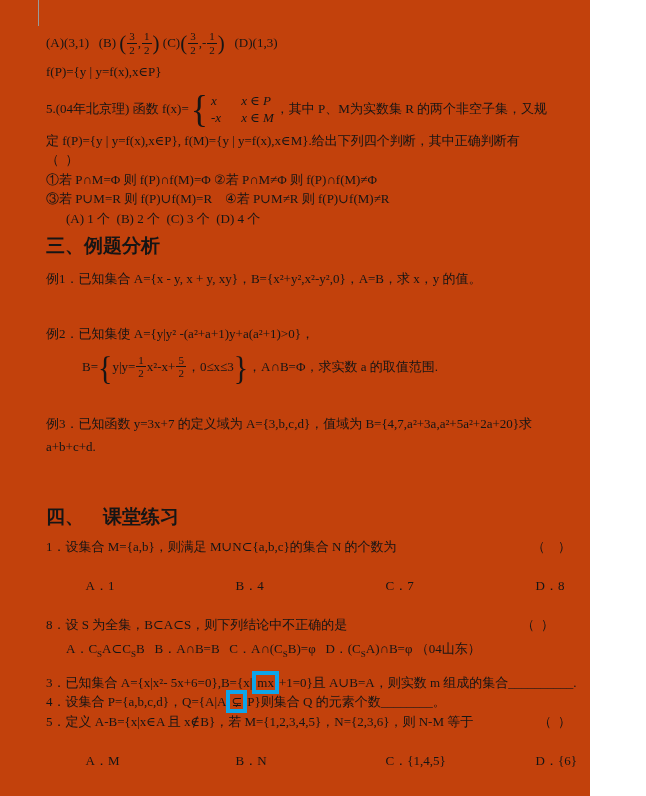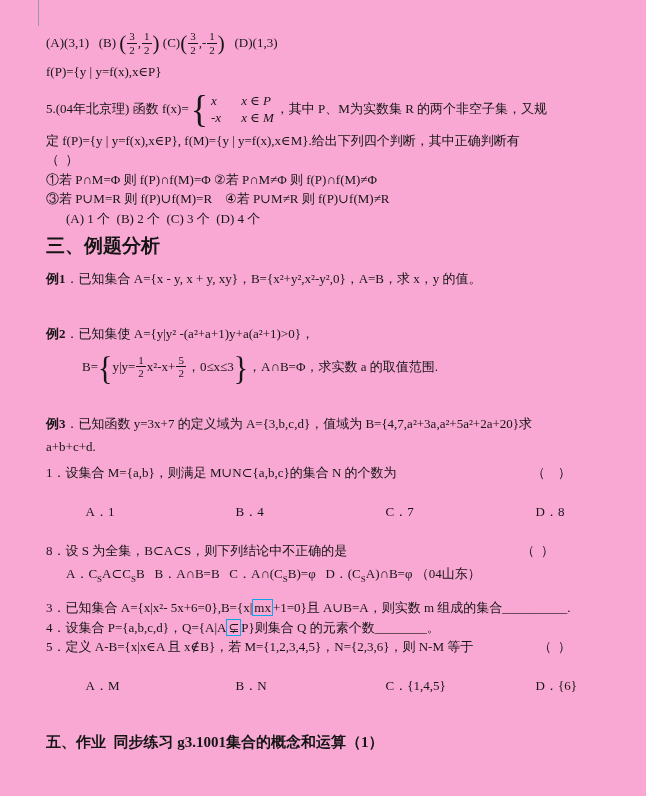--- a/index.html
+++ b/index.html
@@ -1,42 +1,42 @@
 <!DOCTYPE html>
 <html><head>
 <meta charset="utf-8">
 <style>
   html,body{margin:0;padding:0;background:#fff;}
   body{width:646px;height:796px;overflow:hidden;}
-  .page{position:relative;width:646px;height:796px;background:#f9a8d4;
+  .page{position:relative;width:590px;height:796px;background:#c2410c;
         font-family:"Liberation Serif","DejaVu Serif",serif;color:#151515;font-size:13px;}
   .crop-mark{position:absolute;left:38px;top:0;width:1px;height:26px;background:#9a9a9a;}
   .content{position:absolute;left:46px;top:26px;width:580px;}
   .line{white-space:pre-wrap;line-height:1.5;margin:0;}
-  .bold{font-weight:bold;}
+  .bold{font-weight:normal;}
   .sec-title{font-weight:bold;font-size:19px;}
   .hw{font-weight:bold;font-size:15px;}
   .qrow{display:flex;align-items:center;}
   .qparen{margin-left:auto;}
   .indent{padding-left:20px;}
   .optcol{display:inline-block;width:150px;}
   .optcol.last{width:auto;}
   
   .frac{display:inline-flex;flex-direction:column;align-items:center;vertical-align:middle;
         font-size:11px;line-height:1.15;margin:0 1px;}
   .frac .fd{border-top:1px solid #151515;padding:0 2px;}
   .bigp{font-size:21px;line-height:1;vertical-align:middle;font-weight:400;}
   
   .mathline{display:flex;align-items:center;white-space:pre-wrap;}
   .pw{display:inline-flex;align-items:center;margin:0 2px;}
   .pw-brace{font-size:36px;line-height:0.9;transform:scaleY(1.05);font-weight:300;}
   .pw-rows{display:grid;grid-template-columns:auto auto;column-gap:20px;
            font-style:italic;margin-left:3px;line-height:1.35;}
   .bbrace{font-size:30px;line-height:1;transform:scaleY(1.15);font-weight:300;}
-  .eqbox{border:1px solid #0ea5e9;padding:0 1px;}
+  .eqbox{border:4px solid #0ea5e9;padding:0 1px;}
   sub{font-size:9px;}
 </style>
 </head>
 <body>
 
 <div class="page">
   <div class="crop-mark"></div>
   <div class="content">
 
     <div class="mathline" style="margin-top:4px;">
@@ -70,20 +70,21 @@
 
     <div class="line" style="margin-top:36px;"><span class="bold">例2</span><span>．已知集使 A={y|y² -(a²+a+1)y+a(a²+1)&gt;0}，</span></div>
 
     <div class="mathline" style="margin-top:8px;padding-left:36px;">
       <span>B=</span><span class="bbrace">{</span><span>y|y=</span><span class="frac"><span>1</span><span class="fd">2</span></span><span>x²-x+</span><span class="frac"><span>5</span><span class="fd">2</span></span><span>，0≤x≤3</span><span class="bbrace">}</span><span>，A∩B=Φ，求实数 a 的取值范围.</span>
     </div>
 
     <div class="line" style="margin-top:32px;"><span class="bold">例3</span><span>．已知函数 y=3x+7 的定义域为 A={3,b,c,d}，值域为 B={4,7,a²+3a,a²+5a²+2a+20}求</span></div>
     <div class="line" style="margin-top:4px;">a+b+c+d.</div>
 
+    <div class="line sec-title" style="margin-top:46px;">四、　课堂练习</div>
 
     <div class="qrow" style="margin-top:6px;">
       <span class="line">1．设集合 M={a,b}，则满足 M∪N⊂{a,b,c}的集合 N 的个数为</span>
       <span class="line qparen" style="margin-right:55px;">（    ）</span>
     </div>
     <div class="line indent">
       <span class="optcol">A．1</span><span class="optcol">B．4</span><span class="optcol">C．7</span><span class="optcol last">D．8</span>
     </div>
 
     <div class="qrow">

